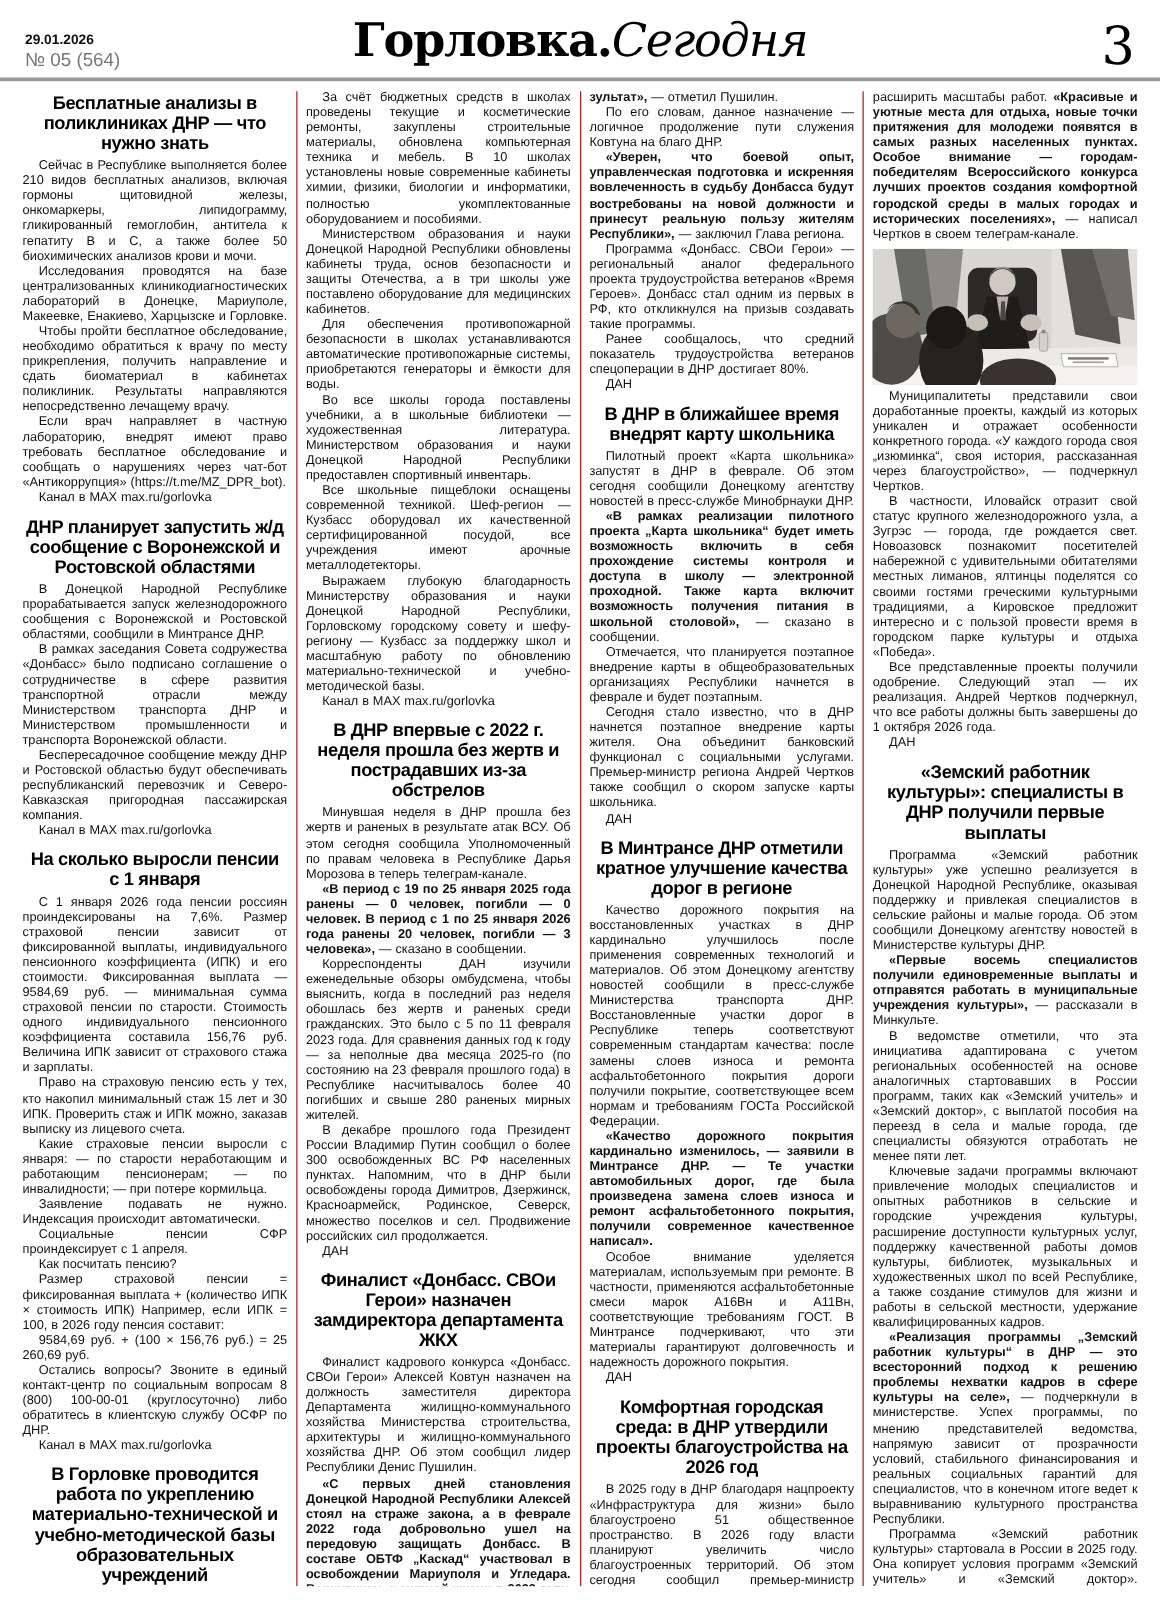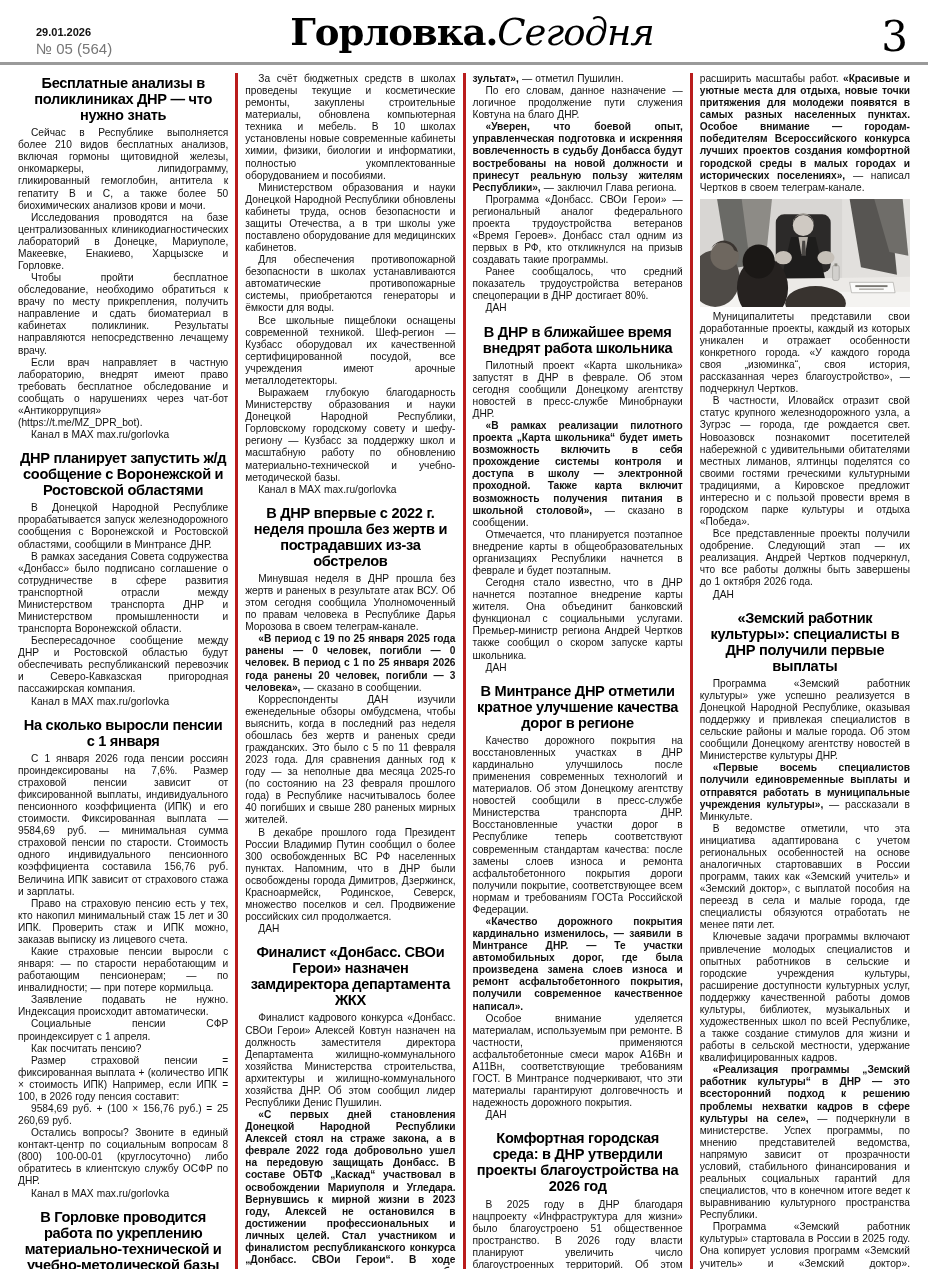--- a/index.html
+++ b/index.html
@@ -1,33 +1,33 @@
 <!DOCTYPE html>
 <html><head>
 <meta charset="utf-8">
 <style>
   html,body{margin:0;padding:0;background:#ffffff;}
   .page{position:relative;width:928px;height:1280px;background:#fff;overflow:hidden;
         font-family:"Liberation Sans",sans-serif;color:#111;}
   
-  .hdr{position:relative;height:62px;margin-left:16px;}
+  .hdr{position:relative;height:62px;}
   .hdr-date{position:absolute;left:20px;top:26px;line-height:1.25;}
   .hdr-date .d{font-weight:bold;font-size:11px;color:#111;}
   .hdr-date .n{font-size:15px;color:#777;}
   .masthead{position:absolute;left:0;right:0;top:14px;text-align:center;
             font-family:"DejaVu Serif",serif;font-size:37px;line-height:1;}
   .masthead .mm{font-weight:bold;letter-spacing:-1px;color:#000;}
   .masthead .ms{font-style:italic;font-weight:normal;letter-spacing:-1px;color:#000;}
   .pagenum{position:absolute;right:20px;top:12px;font-family:"DejaVu Serif",serif;
            font-size:42px;color:#000;}
   .hdr-rule{height:3px;background:#9a9a9a;margin:0;}
   
   .cols{display:flex;padding:8px 18px 0 18px;height:1196px;overflow:hidden;}
   .col{flex:1 1 0;min-width:0;font-size:10.2px;line-height:1.185;text-align:justify;}
-  .col + .col{border-left:3px solid #b91c1c;margin-left:7px;padding-left:7px;}
+  .col + .col{border-left:1px solid #b91c1c;margin-left:7px;padding-left:7px;}
   .col p{margin:0;text-indent:13px;word-spacing:0.3px;}
   .col p.noindent{text-indent:0;}
   .col strong{font-weight:bold;}
   h2{font-size:14.6px;line-height:1.1;text-align:center;margin:9px 2px 4px 2px;
      font-weight:bold;letter-spacing:-0.3px;color:#000;}
   .col > h2:first-child{margin-top:2px;}
   figure{margin:5px 0 4px 0;}
   figure svg{display:block;width:100%;height:auto;}
 </style>
 </head>
@@ -67,41 +67,42 @@
         <p><span>Размер страховой пенсии = фиксированная выплата + (количество ИПК × стоимость ИПК) Например, если ИПК = 100, в 2026 году пенсия составит:</span></p>
         <p><span>9584,69 руб. + (100 × 156,76 руб.) = 25 260,69 руб.</span></p>
         <p><span>Остались вопросы? Звоните в единый контакт-центр по социальным вопросам 8 (800) 100-00-01 (круглосуточно) либо обратитесь в клиентскую службу ОСФР по ДНР.</span></p>
         <p><span>Канал в MAX max.ru/gorlovka</span></p>
         <h2>В Горловке проводится работа по укреплению материально-технической и учебно-методической базы образовательных учреждений</h2>
       </div>
     <div class="col">
         <p><span>За счёт бюджетных средств в школах проведены текущие и косметические ремонты, закуплены строительные материалы, обновлена компьютерная техника и мебель. В 10 школах установлены новые современные кабинеты химии, физики, биологии и информатики, полностью укомплектованные оборудованием и пособиями.</span></p>
         <p><span>Министерством образования и науки Донецкой Народной Республики обновлены кабинеты труда, основ безопасности и защиты Отечества, а в три школы уже поставлено оборудование для медицинских кабинетов.</span></p>
         <p><span>Для обеспечения противопожарной безопасности в школах устанавливаются автоматические противопожарные системы, приобретаются генераторы и ёмкости для воды.</span></p>
+        <p><span>Во все школы города поставлены учебники, а в школьные библиотеки — художественная литература. Министерством образования и науки Донецкой Народной Республики предоставлен спортивный инвентарь.</span></p>
         <p><span>Все школьные пищеблоки оснащены современной техникой. Шеф-регион — Кузбасс оборудовал их качественной сертифицированной посудой, все учреждения имеют арочные металлодетекторы.</span></p>
         <p><span>Выражаем глубокую благодарность Министерству образования и науки Донецкой Народной Республики, Горловскому городскому совету и шефу-региону — Кузбасс за поддержку школ и масштабную работу по обновлению материально-технической и учебно-методической базы.</span></p>
         <p><span>Канал в MAX max.ru/gorlovka</span></p>
         <h2>В ДНР впервые с 2022 г. неделя прошла без жертв и пострадавших из-за обстрелов</h2>
-        <p><span>Минувшая неделя в ДНР прошла без жертв и раненых в результате атак ВСУ. Об этом сегодня сообщила Уполномоченный по правам человека в Республике Дарья Морозова в своем телеграм-канале.</span></p>
+        <p><span>Минувшая неделя в ДНР прошла без жертв и раненых в результате атак ВСУ. Об этом сегодня сообщила Уполномоченный по правам человека в Республике Дарья Морозова в теперь телеграм-канале.</span></p>
         <p><strong>«В период с 19 по 25 января 2025 года ранены — 0 человек, погибли — 0 человек. В период с 1 по 25 января 2026 года ранены 20 человек, погибли — 3 человека»,</strong><span> — сказано в сообщении.</span></p>
         <p><span>Корреспонденты ДАН изучили еженедельные обзоры омбудсмена, чтобы выяснить, когда в последний раз неделя обошлась без жертв и раненых среди гражданских. Это было с 5 по 11 февраля 2023 года. Для сравнения данных год к году — за неполные два месяца 2025-го (по состоянию на 23 февраля прошлого года) в Республике насчитывалось более 40 погибших и свыше 280 раненых мирных жителей.</span></p>
         <p><span>В декабре прошлого года Президент России Владимир Путин сообщил о более 300 освобожденных ВС РФ населенных пунктах. Напомним, что в ДНР были освобождены города Димитров, Дзержинск, Красноармейск, Родинское, Северск, множество поселков и сел. Продвижение российских сил продолжается.</span></p>
         <p><span>ДАН</span></p>
         <h2>Финалист «Донбасс. СВОи Герои» назначен замдиректора департамента ЖКХ</h2>
         <p><span>Финалист кадрового конкурса «Донбасс. СВОи Герои» Алексей Ковтун назначен на должность заместителя директора Департамента жилищно-коммунального хозяйства Министерства строительства, архитектуры и жилищно-коммунального хозяйства ДНР. Об этом сообщил лидер Республики Денис Пушилин.</span></p>
         <p><strong>«С первых дней становления Донецкой Народной Республики Алексей стоял на страже закона, а в феврале 2022 года добровольно ушел на передовую защищать Донбасс. В составе ОБТФ „Каскад“ участвовал в освобождении Мариуполя и Угледара. Вернувшись к мирной жизни в 2023 году, Алексей не остановился в достижении профессиональных и личных целей. Стал участником и финалистом республиканского конкурса „Донбасс. СВОи Герои“. В ходе стажировки он показал себя дисциплинированным, собранным и глубоко мотивированным человеком, способным брать на себя ответственность и работать на ре-</strong></p>
       </div>
     <div class="col">
         <p class="noindent"><strong>зультат»,</strong><span> — отметил Пушилин.</span></p>
         <p><span>По его словам, данное назначение — логичное продолжение пути служения Ковтуна на благо ДНР.</span></p>
         <p><strong>«Уверен, что боевой опыт, управленческая подготовка и искренняя вовлеченность в судьбу Донбасса будут востребованы на новой должности и принесут реальную пользу жителям Республики»,</strong><span> — заключил Глава региона.</span></p>
         <p><span>Программа «Донбасс. СВОи Герои» — региональный аналог федерального проекта трудоустройства ветеранов «Время Героев». Донбасс стал одним из первых в РФ, кто откликнулся на призыв создавать такие программы.</span></p>
         <p><span>Ранее сообщалось, что средний показатель трудоустройства ветеранов спецоперации в ДНР достигает 80%.</span></p>
         <p><span>ДАН</span></p>
-        <h2>В ДНР в ближайшее время внедрят работа школьника</h2>
+        <h2>В ДНР в ближайшее время внедрят карту школьника</h2>
         <p><span>Пилотный проект «Карта школьника» запустят в ДНР в феврале. Об этом сегодня сообщили Донецкому агентству новостей в пресс-службе Минобрнауки ДНР.</span></p>
         <p><strong>«В рамках реализации пилотного проекта „Карта школьника“ будет иметь возможность включить в себя прохождение системы контроля и доступа в школу — электронной проходной. Также карта включит возможность получения питания в школьной столовой»,</strong><span> — сказано в сообщении.</span></p>
         <p><span>Отмечается, что планируется поэтапное внедрение карты в общеобразовательных организациях Республики начнется в феврале и будет поэтапным.</span></p>
         <p><span>Сегодня стало известно, что в ДНР начнется поэтапное внедрение карты жителя. Она объединит банковский функционал с социальными услугами. Премьер-министр региона Андрей Чертков также сообщил о скором запуске карты школьника.</span></p>
         <p><span>ДАН</span></p>
         <h2>В Минтрансе ДНР отметили кратное улучшение качества дорог в регионе</h2>
         <p><span>Качество дорожного покрытия на восстановленных участках в ДНР кардинально улучшилось после применения современных технологий и материалов. Об этом Донецкому агентству новостей сообщили в пресс-службе Министерства транспорта ДНР. Восстановленные участки дорог в Республике теперь соответствуют современным стандартам качества: после замены слоев износа и ремонта асфальтобетонного покрытия дороги получили покрытие, соответствующее всем нормам и требованиям ГОСТа Российской Федерации.</span></p>
         <p><strong>«Качество дорожного покрытия кардинально изменилось, — заявили в Минтрансе ДНР. — Те участки автомобильных дорог, где была произведена замена слоев износа и ремонт асфальтобетонного покрытия, получили современное качественное написал».</strong></p>
         <p><span>Особое внимание уделяется материалам, используемым при ремонте. В частности, применяются асфальтобетонные смеси марок А16Вн и А11Вн, соответствующие требованиям ГОСТ. В Минтрансе подчеркивают, что эти материалы гарантируют долговечность и надежность дорожного покрытия.</span></p>
         <p><span>ДАН</span></p>

